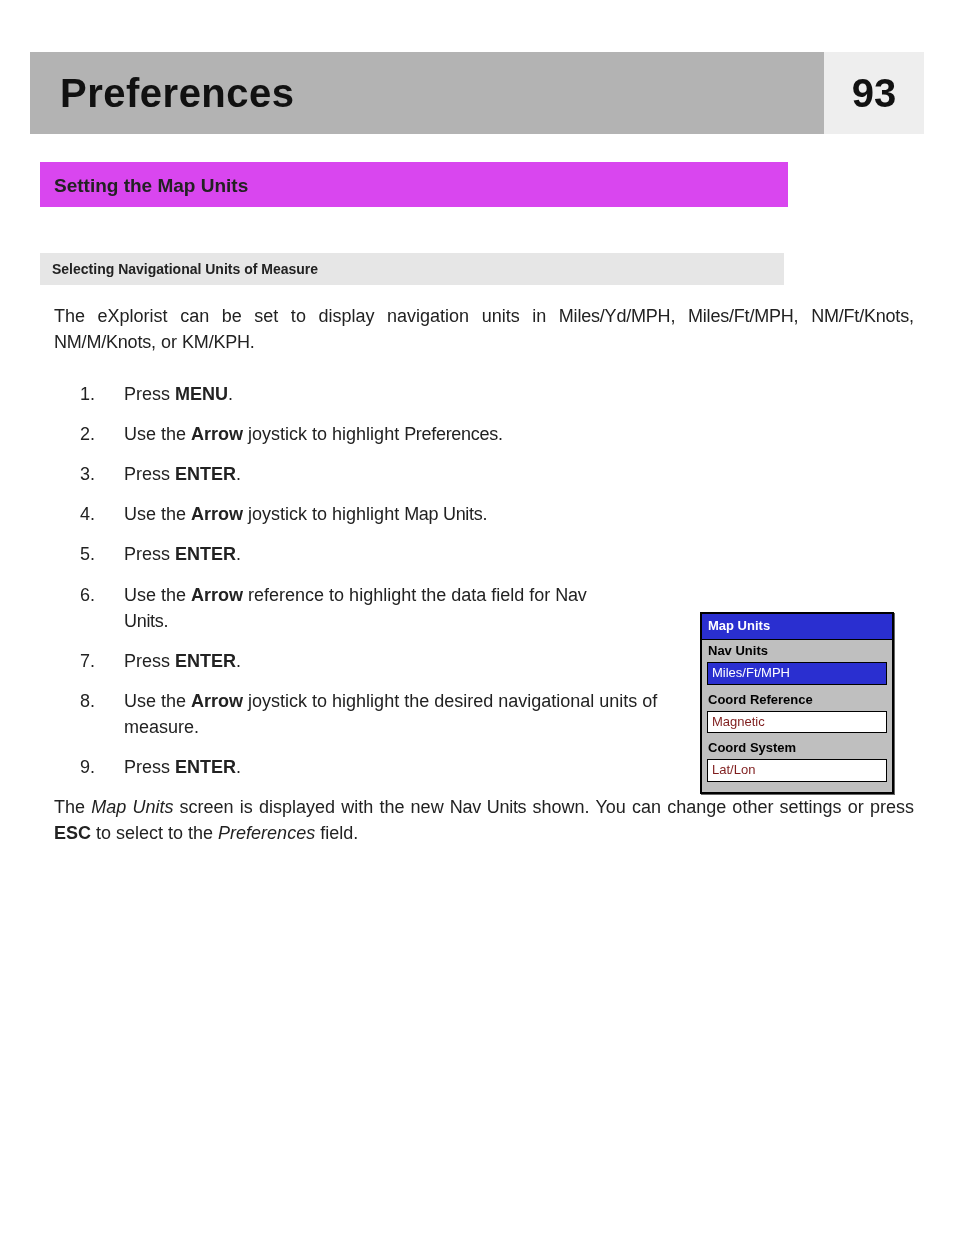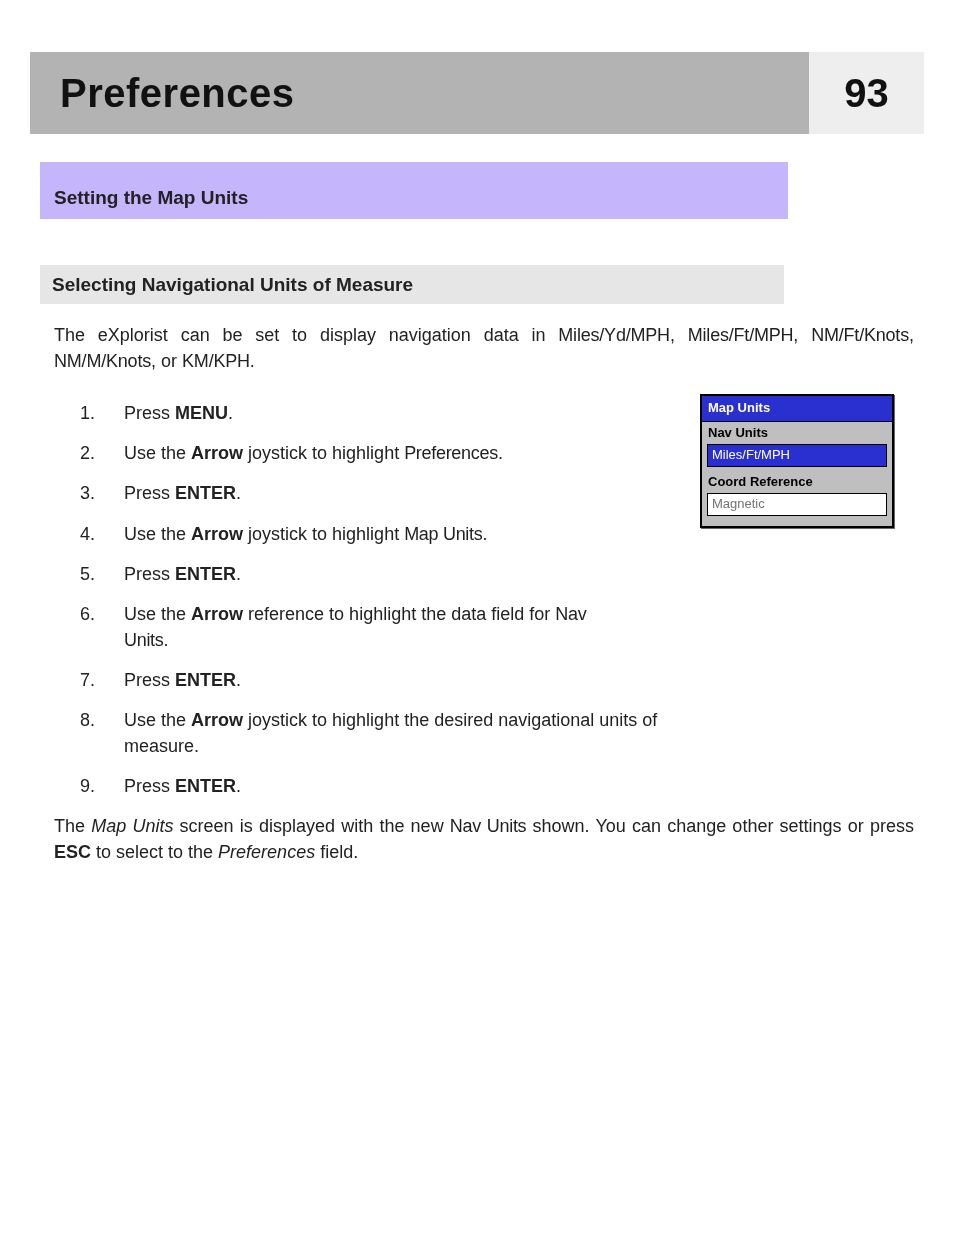--- a/index.html
+++ b/index.html
@@ -24,39 +24,39 @@
   }
   .hdr-title{
     font-family:"Arial Narrow",Arial,sans-serif;
     font-stretch:condensed;
     font-weight:700;
     font-size:40px;
     letter-spacing:.5px;
     color:#111;
   }
   .hdr-pagecell{
-    width:115px;text-align:center;
+    width:100px;text-align:center;
     font-family:"Arial Narrow",Arial,sans-serif;
     font-stretch:condensed;
     font-weight:700;font-size:40px;color:#111;
   }
   
   .content{padding:0 40px 0 40px;}
   .sec-bar{
-    background:#c4b5fd;
+    background:#d946ef;
     font-weight:700;
     font-size:19px;
-    padding:22px 14px 7px 14px;
+    padding:10px 14px 7px 14px;
     margin:28px 0 16px 0;
     width:720px;
   }
   .sub-bar{
     background:#e6e6e6;
     font-weight:700;
-    font-size:19px;
+    font-size:14px;
     padding:6px 12px;
     margin:46px 0 18px 0;
     width:720px;
   }
   .para{margin:0 0 12px 14px;text-align:justify;}
   .units-fmt{font-family:Verdana,Geneva,sans-serif;font-weight:400;letter-spacing:-.2px;margin-top:29px;}
   .mono-ish{font-family:Verdana,Geneva,sans-serif;letter-spacing:-.3px;}
   ol.steps{margin:14px 0 8px 40px;padding:0;list-style:none;counter-reset:step;}
   ol.steps>li{
     counter-increment:step;
@@ -65,38 +65,38 @@
     padding:0 0 0 44px;
     max-width:480px;
   }
   ol.steps>li::before{
     content:counter(step)".";
     position:absolute;left:0;top:0;
   }
   .b{font-weight:700;}
   .i{font-style:italic;}
   
-  .two-col{display:flex;align-items:flex-start;gap:36px;}
+  .two-col{display:flex;align-items:flex-end;gap:36px;}
   .steps-col{flex:1;}
   .device{
     width:190px;margin-top:8px;margin-right:20px;
     border:2px solid #000;background:#bfbfbf;
     font-family:Verdana,Geneva,sans-serif;font-size:13px;
     box-shadow:1px 1px 0 #666;
   }
   .dev-title{
     background:#2a2fd0;color:#fff;font-weight:700;
     padding:3px 6px;border-bottom:1px solid #000;
     font-family:Verdana,Geneva,sans-serif;
   }
   .dev-lbl{padding:2px 6px 0 6px;color:#000;font-weight:700;}
   .dev-field{
     margin:1px 5px 4px 5px;
     background:#fff;border:1px solid #000;
-    padding:1px 4px;color:#737373;
+    padding:1px 4px;color:#7f1d1d;
   }
   .dev-field.sel{background:#2a2fd0;color:#fff;}
 </style>
 </head>
 <body>
 
 <div class="hdr-wrap">
   <div class="hdr">
     <div class="hdr-dark">
       <span class="hdr-title">Preferences</span>
@@ -106,21 +106,21 @@
 </div>
 
 <div class="content">
 
   <div class="sec-bar">Setting the Map Units</div>
 
 
   <div class="sub-bar">Selecting Navigational Units of Measure</div>
 
   <p class="para">
-    <span>The eXplorist can be set to display navigation data in </span><span class="units-fmt">Miles/Yd/MPH</span><span>, </span><span class="units-fmt">Miles/Ft/MPH</span><span>, </span><span class="units-fmt">NM/Ft/Knots</span><span>, </span><span class="units-fmt">NM/M/Knots</span><span>, or </span><span class="units-fmt">KM/KPH</span><span>.</span>
+    <span>The eXplorist can be set to display navigation units in </span><span class="units-fmt">Miles/Yd/MPH</span><span>, </span><span class="units-fmt">Miles/Ft/MPH</span><span>, </span><span class="units-fmt">NM/Ft/Knots</span><span>, </span><span class="units-fmt">NM/M/Knots</span><span>, or </span><span class="units-fmt">KM/KPH</span><span>.</span>
   </p>
 
   <div class="two-col">
     <div class="steps-col">
       <ol class="steps">
         <li><span>Press </span><span class="b">MENU</span><span>.</span></li>
         <li><span>Use the </span><span class="b">Arrow</span><span> joystick to highlight </span><span class="mono-ish">Preferences</span><span>.</span></li>
         <li><span>Press </span><span class="b">ENTER</span><span>.</span></li>
         <li><span>Use the </span><span class="b">Arrow</span><span> joystick to highlight </span><span class="mono-ish">Map Units</span><span>.</span></li>
         <li><span>Press </span><span class="b">ENTER</span><span>.</span></li>
@@ -134,20 +134,24 @@
     <div class="device">
       <div class="dev-title">Map  Units</div>
       <div>
         <div class="dev-lbl">Nav Units</div>
         <div class="dev-field sel">Miles/Ft/MPH</div>
       </div>
       <div>
         <div class="dev-lbl">Coord Reference</div>
         <div class="dev-field">Magnetic</div>
       </div>
+      <div>
+        <div class="dev-lbl">Coord System</div>
+        <div class="dev-field">Lat/Lon</div>
+      </div>
       <div style="height:6px"></div>
     </div>
   </div>
 
   <p class="para">
     <span>The </span><span class="i">Map Units</span><span> screen is displayed with the new </span><span class="mono-ish">Nav Units</span><span> shown.  You can change other settings or press </span><span class="b">ESC</span><span> to select to the </span><span class="i">Preferences</span><span> field.</span>
   </p>
 
 </div>
 

